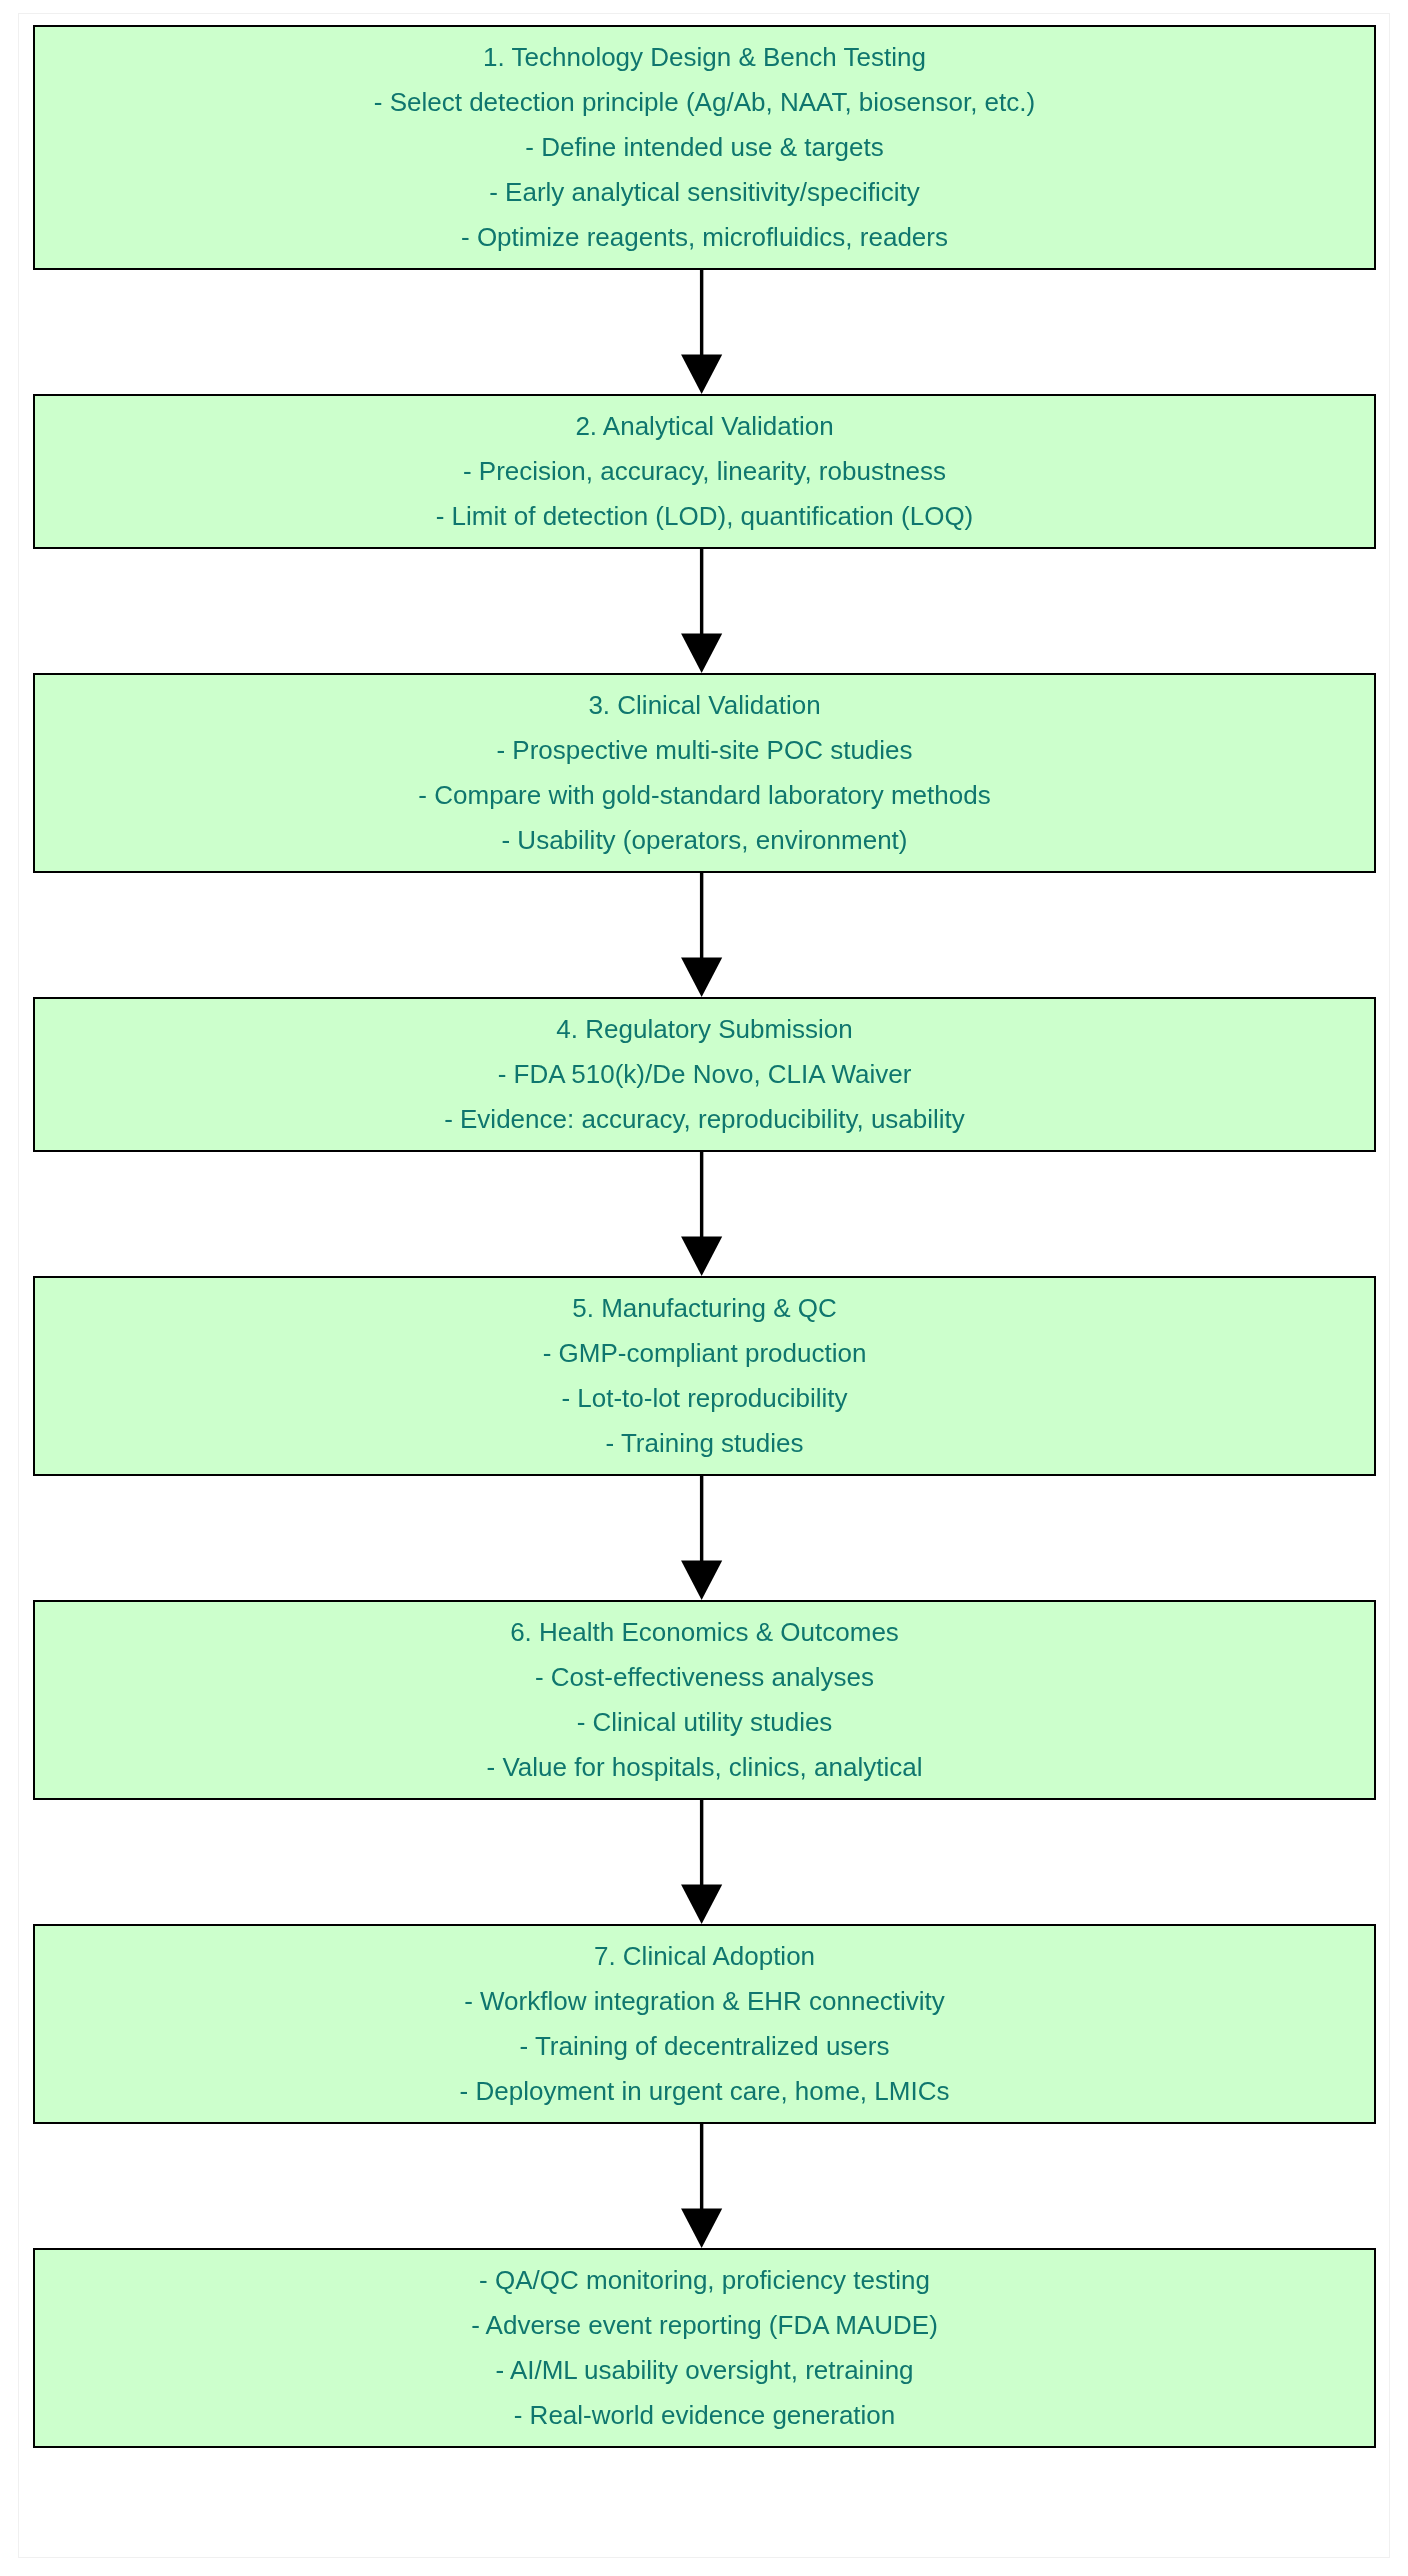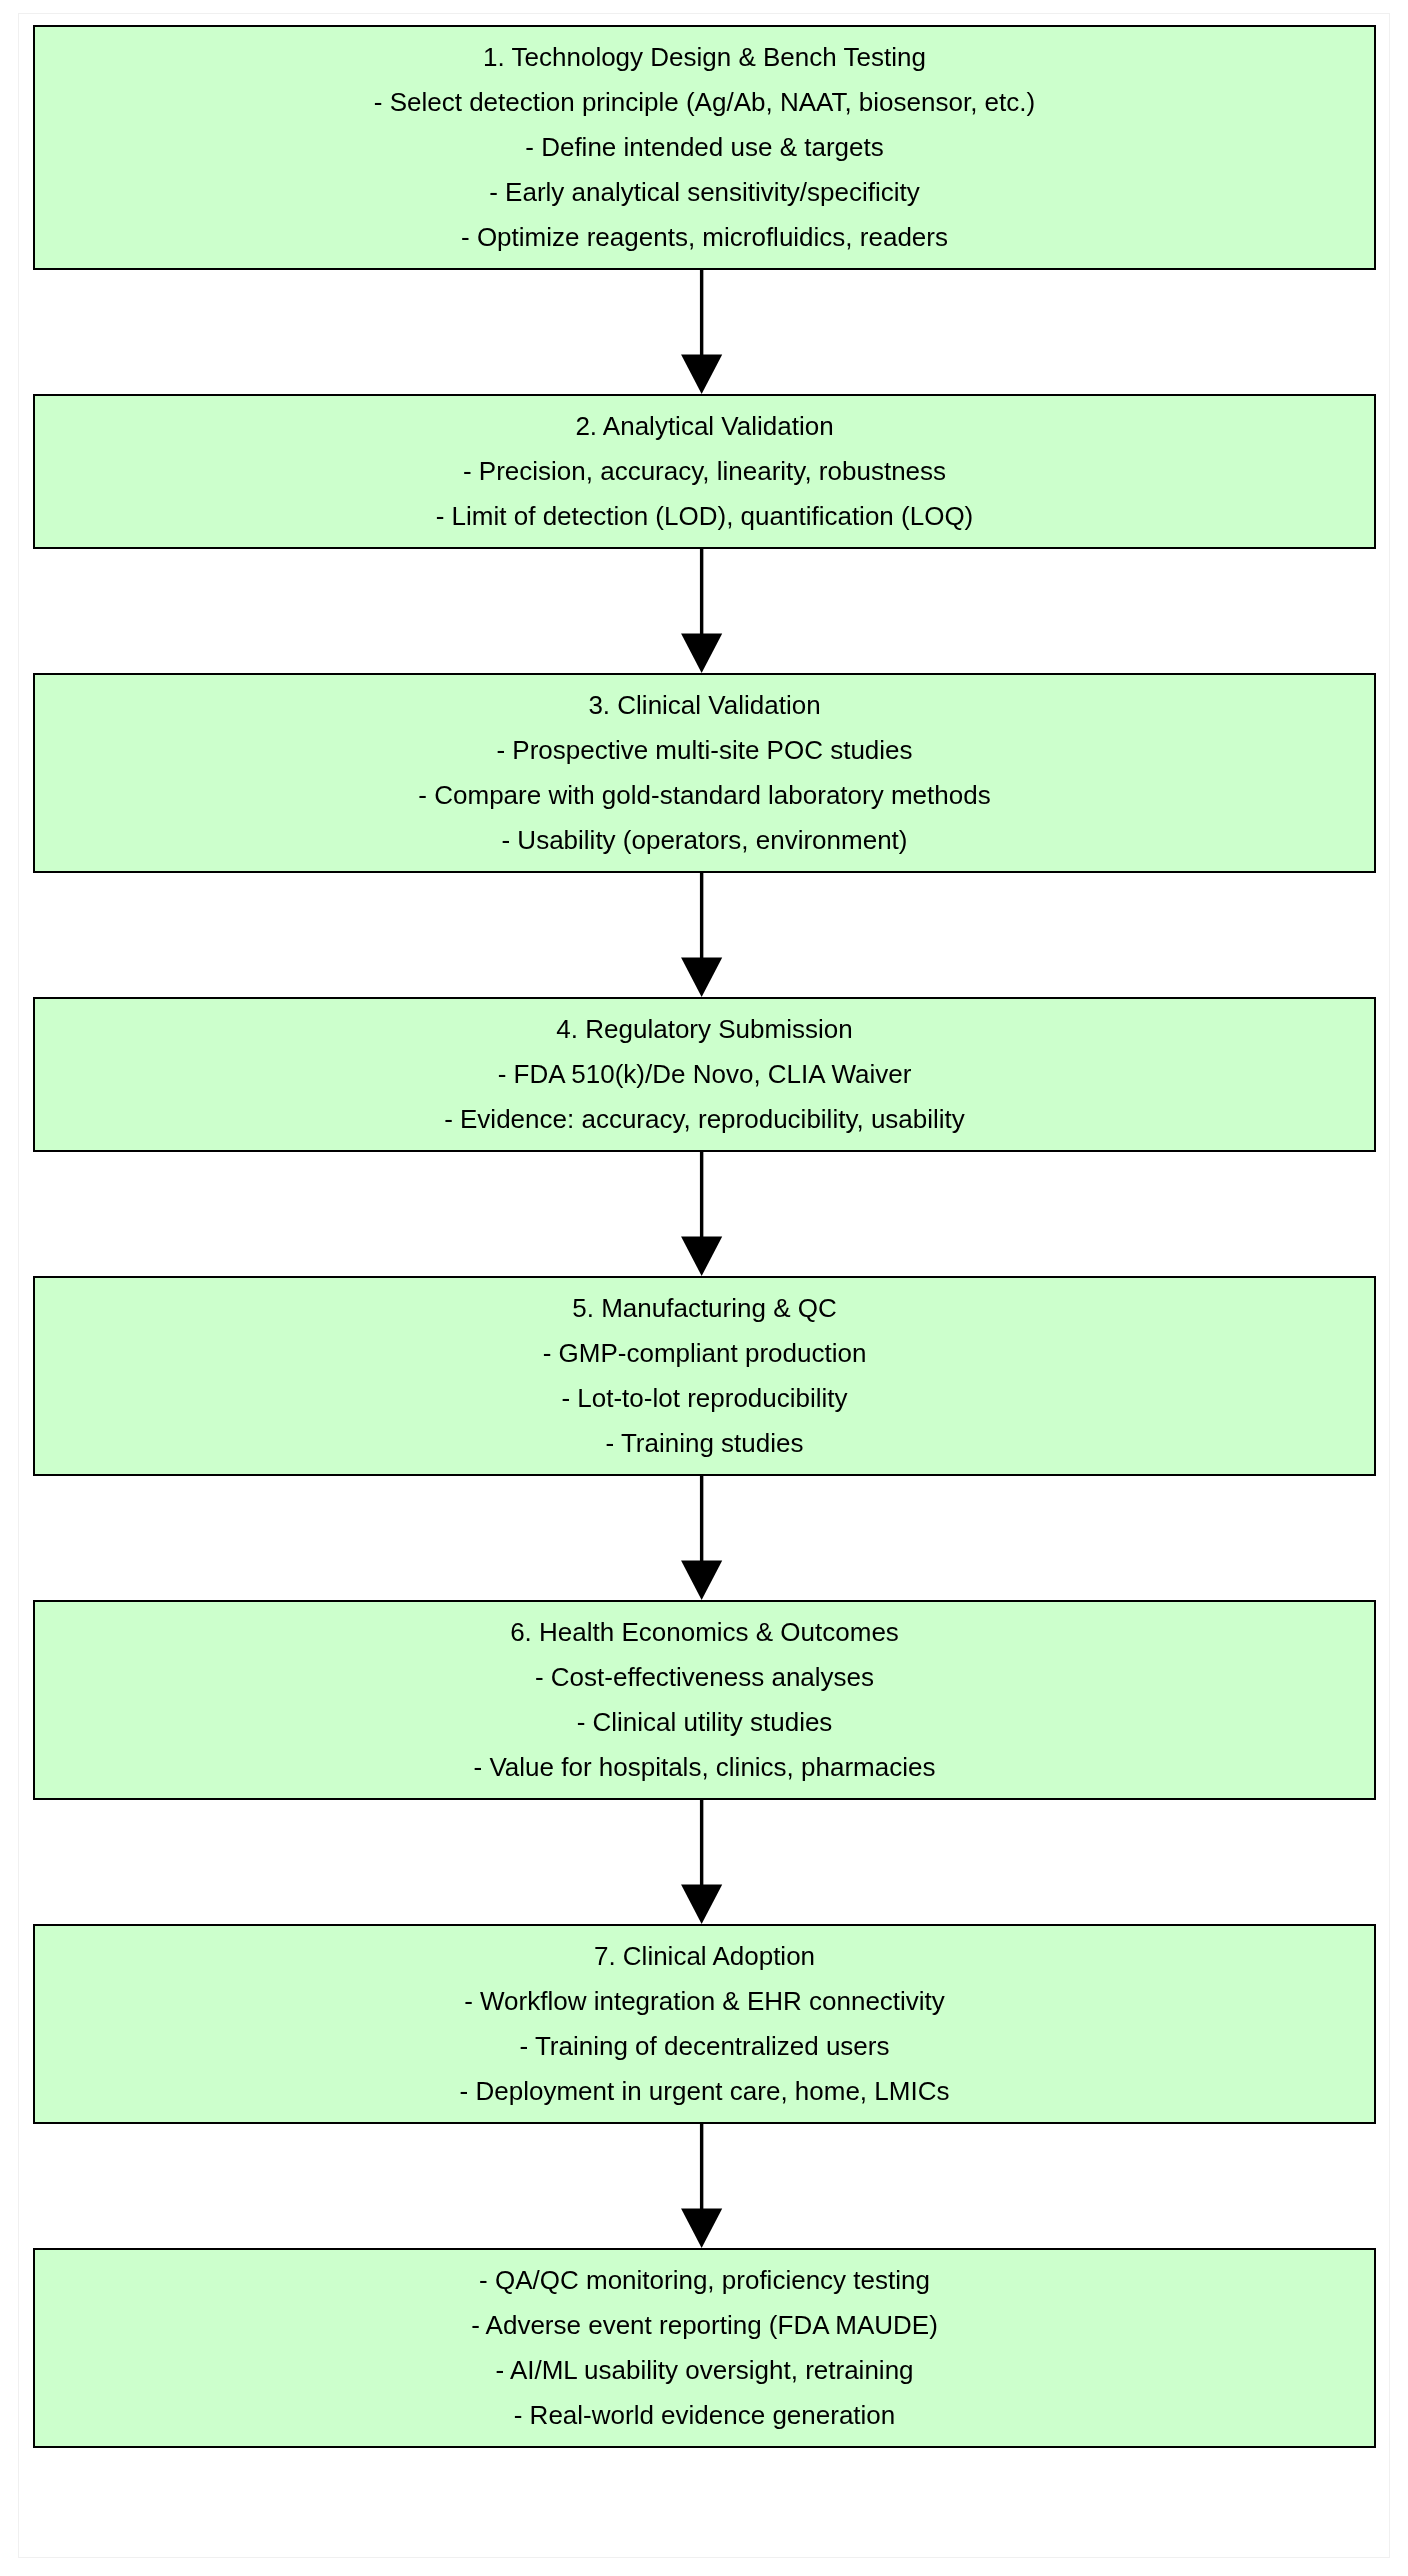--- a/index.html
+++ b/index.html
@@ -45,21 +45,21 @@
     display: flex;
     flex-direction: column;
     align-items: center;
     justify-content: center;
     padding: 8px 11.5px;
   }
   .node-line {
     display: block;
     width: 100%;
     text-align: center;
-    color: #000000;
+    color: #0f766e;
     font-family: "Liberation Sans", sans-serif;
     font-size: 26px;
     line-height: 45px;
     font-weight: 400;
     white-space: nowrap;
   }
   .node-line.title {
     font-weight: 400;
   }
   .connector {
@@ -149,21 +149,21 @@
       <svg width="1343" height="124" viewBox="0 0 2344 217" xmlns="http://www.w3.org/2000/svg">
         <line x1="1167" y1="0" x2="1167" y2="160" stroke="#000000" stroke-width="6"></line>
         <polygon points="1167,217 1131,148 1203,148" fill="#000000"></polygon>
       </svg>
     </div>
 
     <div class="node">
       <span class="node-line title">6. Health Economics &amp; Outcomes</span>
       <span class="node-line">- Cost-effectiveness analyses</span>
       <span class="node-line">- Clinical utility studies</span>
-      <span class="node-line">- Value for hospitals, clinics, pharmacies</span>
+      <span class="node-line">- Value for hospitals, clinics, analytical</span>
     </div>
 
     <div class="connector">
       <svg width="1343" height="124" viewBox="0 0 2344 217" xmlns="http://www.w3.org/2000/svg">
         <line x1="1167" y1="0" x2="1167" y2="160" stroke="#000000" stroke-width="6"></line>
         <polygon points="1167,217 1131,148 1203,148" fill="#000000"></polygon>
       </svg>
     </div>
 
     <div class="node">

